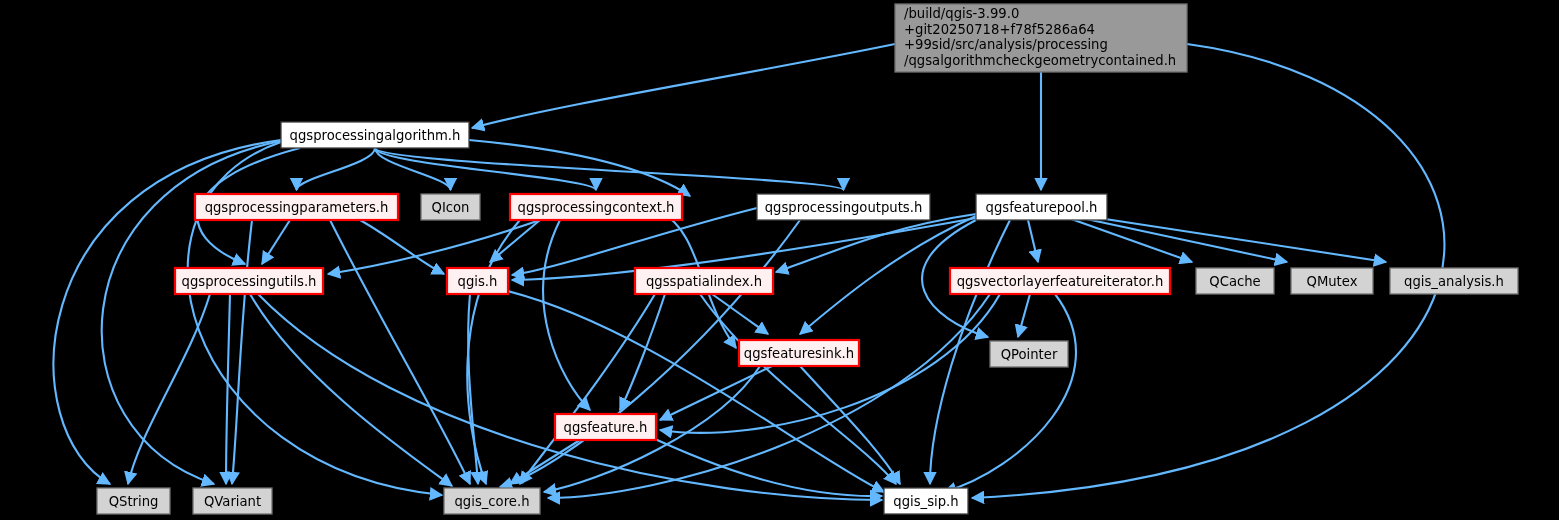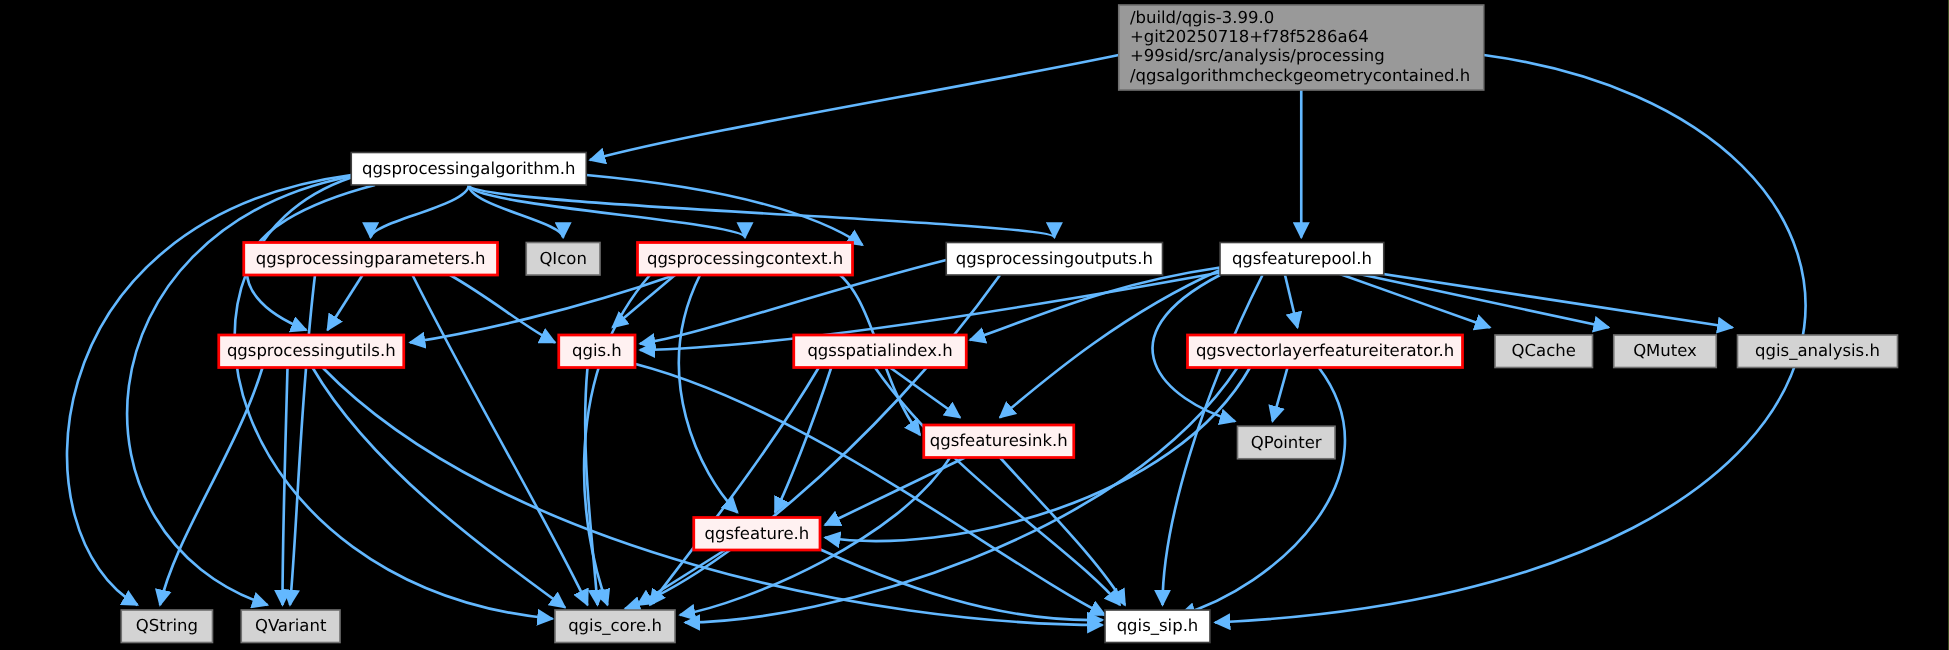--- a/index.html
+++ b/index.html
@@ -10,21 +10,21 @@
   body {
     width: 1559px;
     height: 520px;
     overflow: hidden;
     font-family: "DejaVu Sans", sans-serif;
   }
   #graph-root {
     position: relative;
     width: 1559px;
     height: 520px;
-    background: #bef264;
+    background: #d946ef;
   }
   svg#depgraph {
     display: block;
     width: 1559px;
     height: 520px;
   }
   .edge-path {
     fill: none;
     stroke: #63b8ff;
     stroke-width: 2.1;

